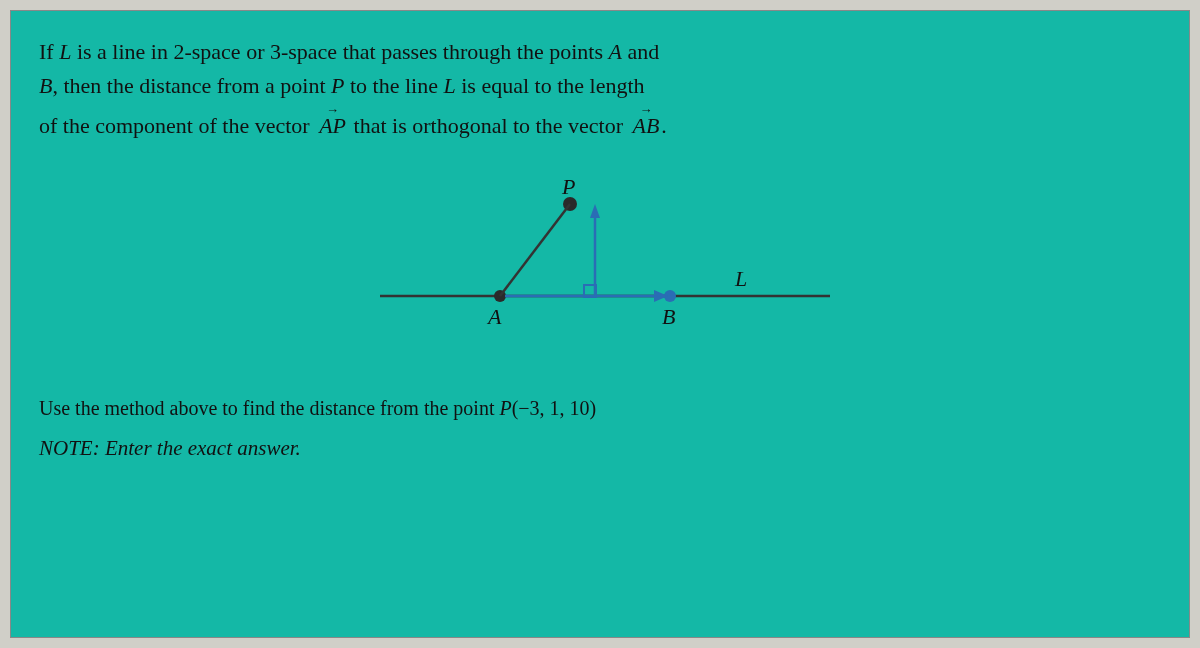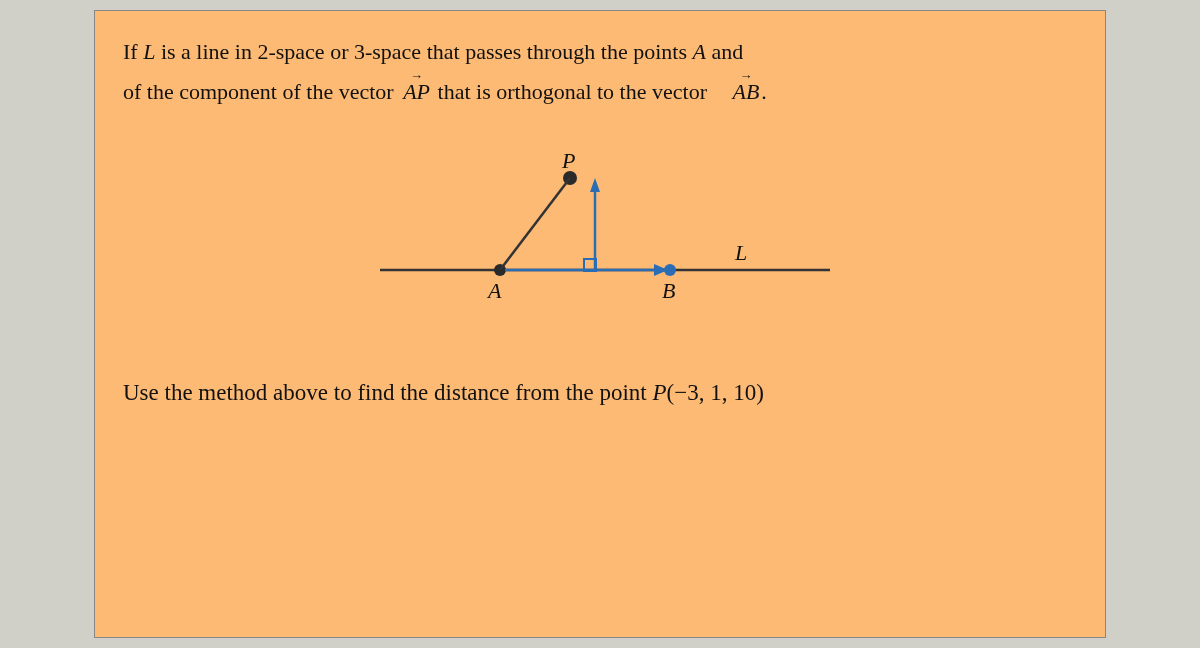--- a/index.html
+++ b/index.html
@@ -12,28 +12,28 @@
       width: 1200px;
       height: 648px;
       background-color: #d0cfc8;
       display: flex;
       align-items: center;
       justify-content: center;
       font-family: 'Times New Roman', Times, serif;
     }
 
     .page-container {
-      width: 1012px;
+      width: 1180px;
       height: 628px;
-      background-color: #fdba74;
+      background-color: #14b8a6;
       border: 1.5px solid #888;
       padding: 24px 28px 20px 28px;
       display: flex;
       flex-direction: column;
-      gap: 8px;
+      gap: 0;
     }
 
     .text-block {
       font-size: 22px;
       line-height: 1.55;
       color: #111;
       font-family: 'Times New Roman', Times, serif;
     }
 
     .text-block p {
@@ -47,21 +47,21 @@
       margin: 10px 0 18px 0;
       height: 210px;
       flex-shrink: 0;
     }
 
     .diagram-svg {
       overflow: visible;
     }
 
     .bottom-text {
-      font-size: 23px;
+      font-size: 20px;
       line-height: 1.55;
       color: #111;
       font-family: 'Times New Roman', Times, serif;
       margin-top: 4px;
     }
 
     .note-text {
       font-style: italic;
       font-size: 21px;
       margin-top: 12px;
@@ -72,27 +72,30 @@
 </head>
 <body>
 
 <div class="page-container">
 
   <div class="text-block">
     <p>
       If <em>L</em> is a line in 2-space or 3-space that passes through the points <em>A</em> and
     </p>
     <p>
+      <em>B</em>, then the distance from a point <em>P</em> to the line <em>L</em> is equal to the length
+    </p>
+    <p>
       of the component of the vector
       <span style="display:inline-block; position:relative; margin: 0 2px 8px 4px; padding-top: 6px;">
         <span style="font-style:italic;">AP</span>
         <span style="position:absolute; top:-4px; left:0; right:0; text-align:center; font-size:13px; font-style:normal;">→</span>
       </span>
       that is orthogonal to the vector
-      <span style="display:inline-block; position:relative; margin: 0 2px 0 20px; padding-top: 6px;">
+      <span style="display:inline-block; position:relative; margin: 0 2px 0 4px; padding-top: 6px;">
         <span style="font-style:italic;">AB</span>
         <span style="position:absolute; top:-4px; left:0; right:0; text-align:center; font-size:13px; font-style:normal;">→</span>
       </span>.
     </p>
   </div>
 
   <div class="diagram-container">
     <svg class="diagram-svg" width="520" height="200" viewBox="0 0 520 200">
 
       <line x1="40" y1="130" x2="490" y2="130" stroke="#333" stroke-width="2.5"></line>
@@ -124,14 +127,17 @@
       <text x="395" y="120" font-family="Times New Roman, serif" font-size="22" font-style="italic" fill="#111">L</text>
     </svg>
   </div>
 
   <div class="bottom-text">
     <p>
       Use the method above to find the distance from the point <em>P</em>(−3, 1, 10)
     </p>
   </div>
 
+  <div class="note-text">
+    <em>NOTE: Enter the exact answer.</em>
+  </div>
 
 </div>
 
 </body></html>

